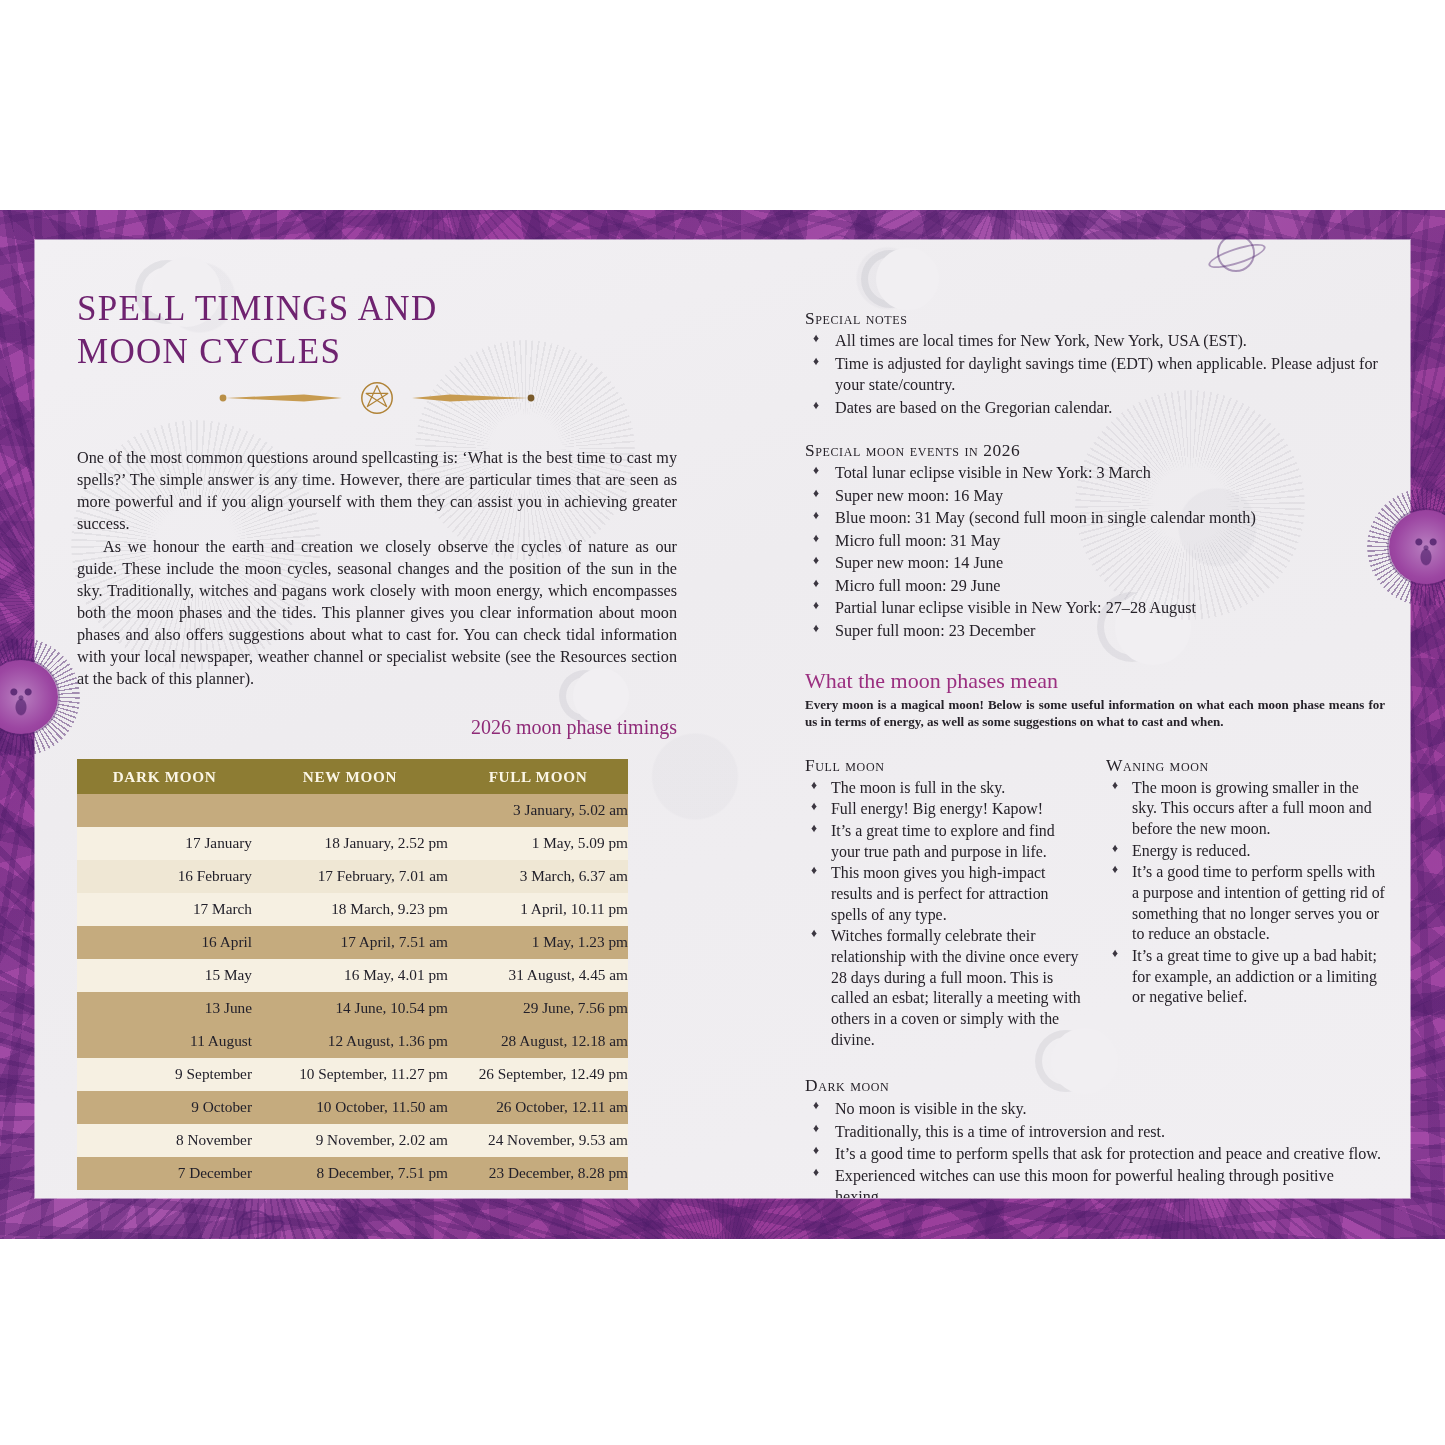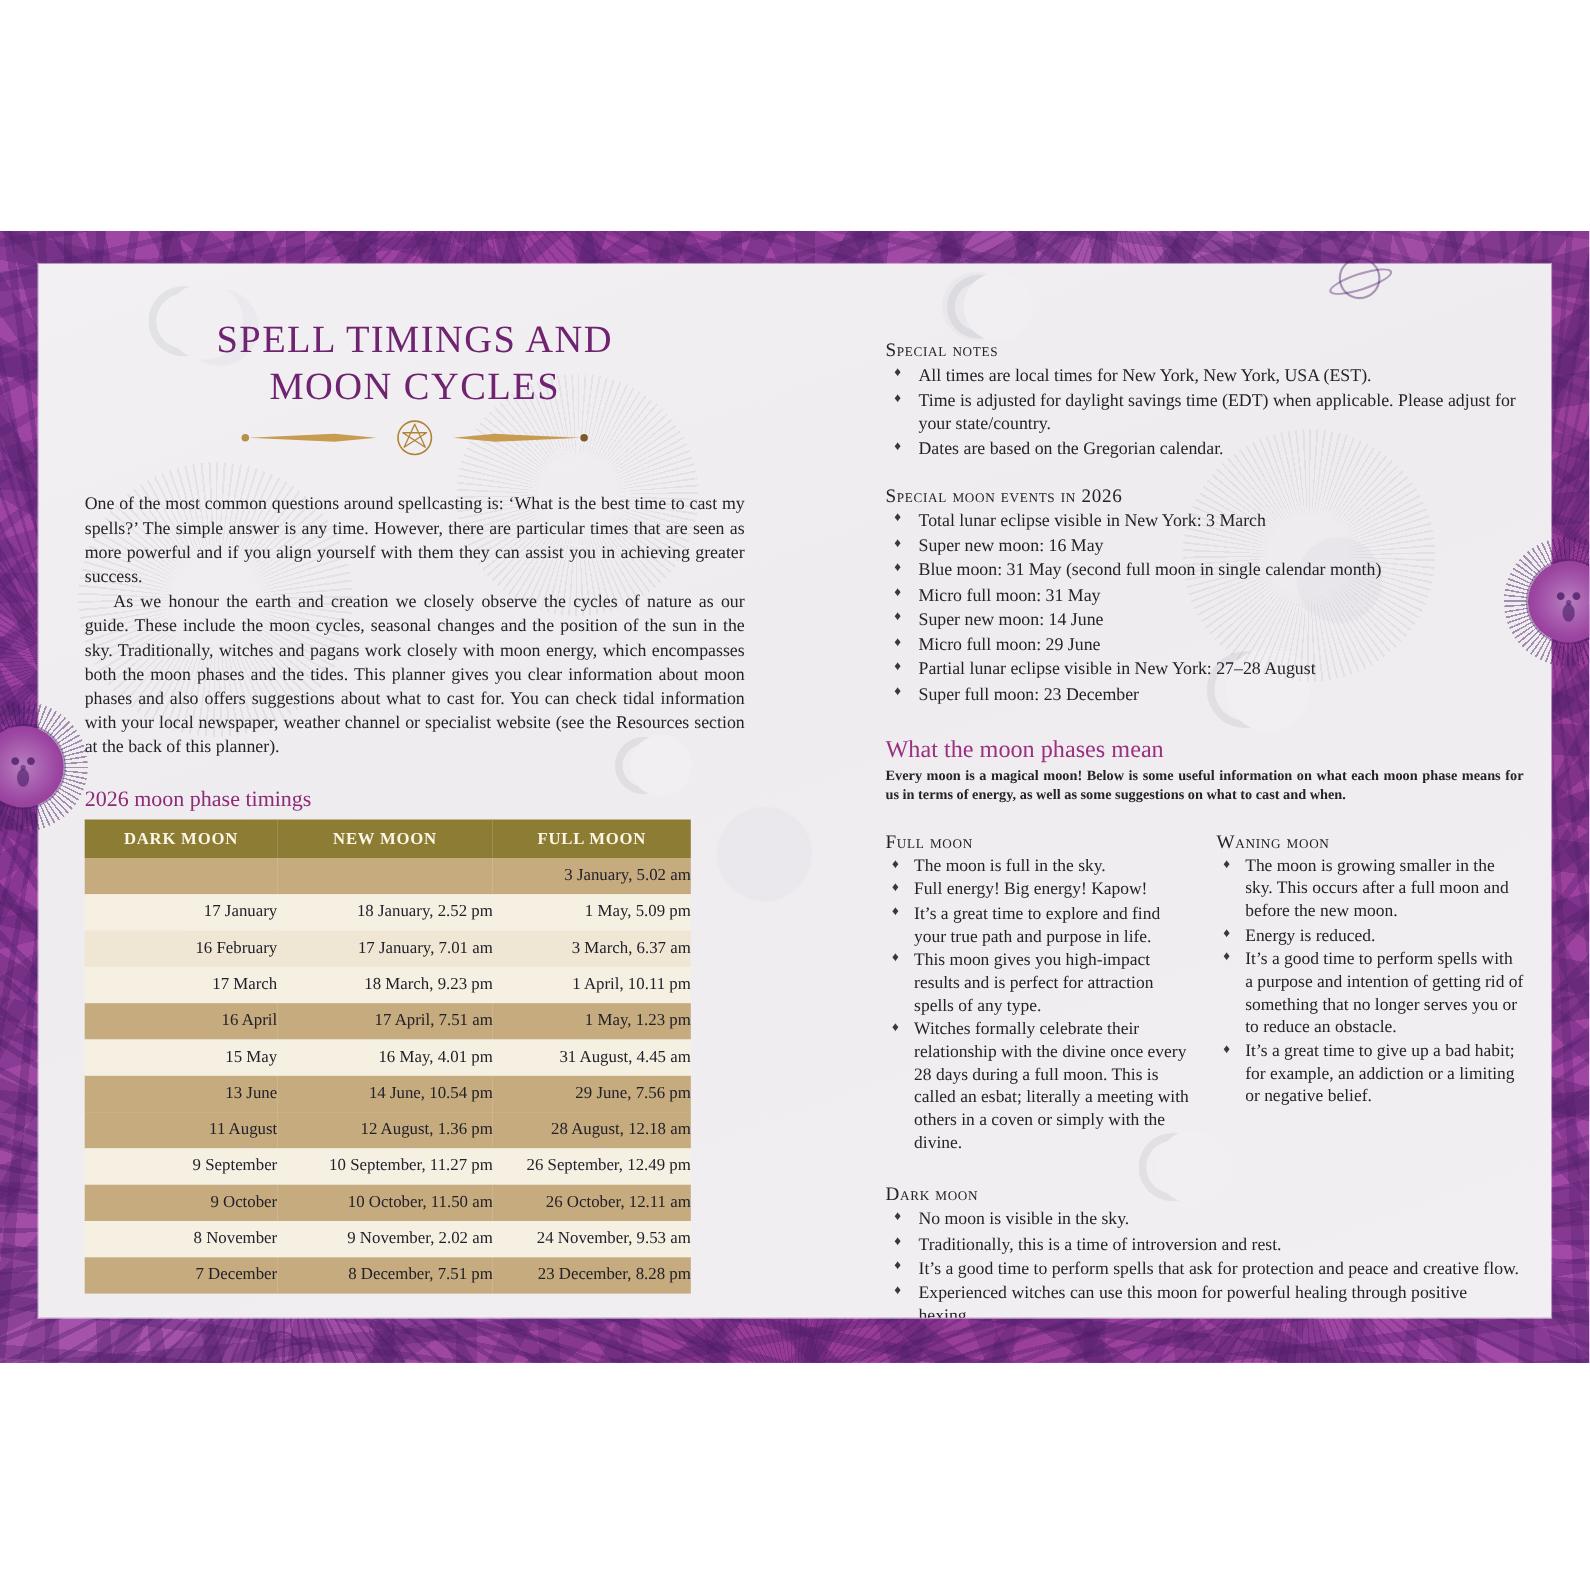--- a/index.html
+++ b/index.html
@@ -109,21 +109,20 @@
     -webkit-mask:radial-gradient(circle, transparent 22%, #000 30%, #000 72%, transparent 86%);
             mask:radial-gradient(circle, transparent 22%, #000 30%, #000 72%, transparent 86%);
   }
 
   
   .col-left{position:absolute;left:42px;top:0;width:600px;height:958px;z-index:3;}
   .col-right{position:absolute;left:770px;top:16px;width:580px;height:958px;z-index:3;}
 
   .title{
     margin:0;padding-top:48px;
-    text-align:center;
     font-size:35px;line-height:1.22;
     letter-spacing:1.3px;
     color:#6f2370;
     font-weight:400;
     font-family:"Liberation Serif", serif;
   }
   .title .ln{display:block;}
 
   .divider{
     position:relative;width:330px;height:34px;margin:8px auto 0;
@@ -131,22 +130,22 @@
   .body-p{
     margin:0;
     font-size:16.2px;line-height:1.36;
     color:#262229;
     text-align:justify;
   }
   .body-p.first{margin-top:32px;}
   .body-p.indent{text-indent:26px;}
 
   .sub-head{
-    margin:26px 0 6px;
-    font-size:20px;color:#8f2a78;font-weight:400;
+    margin:26px 0 20px;
+    font-size:20px;color:#8f2a78;font-weight:400;text-align:right;
   }
 
   
   table.moon{
     border-collapse:collapse;width:551px;table-layout:fixed;
     font-size:15.3px;color:#22202a;
   }
   table.moon th{
     background:#8d7c33;color:#fbf6e6;
     font-weight:700;font-size:15.2px;letter-spacing:.7px;
@@ -253,21 +252,21 @@
             <td></td>
             <td>3 January, 5.02 am</td>
           </tr>
           <tr class="pale">
             <td>17 January</td>
             <td>18 January, 2.52 pm</td>
             <td>1 May, 5.09 pm</td>
           </tr>
           <tr class="light">
             <td>16 February</td>
-            <td>17 January, 7.01 am</td>
+            <td>17 February, 7.01 am</td>
             <td>3 March, 6.37 am</td>
           </tr>
           <tr class="pale">
             <td>17 March</td>
             <td>18 March, 9.23 pm</td>
             <td>1 April, 10.11 pm</td>
           </tr>
           <tr class="dark">
             <td>16 April</td>
             <td>17 April, 7.51 am</td>

